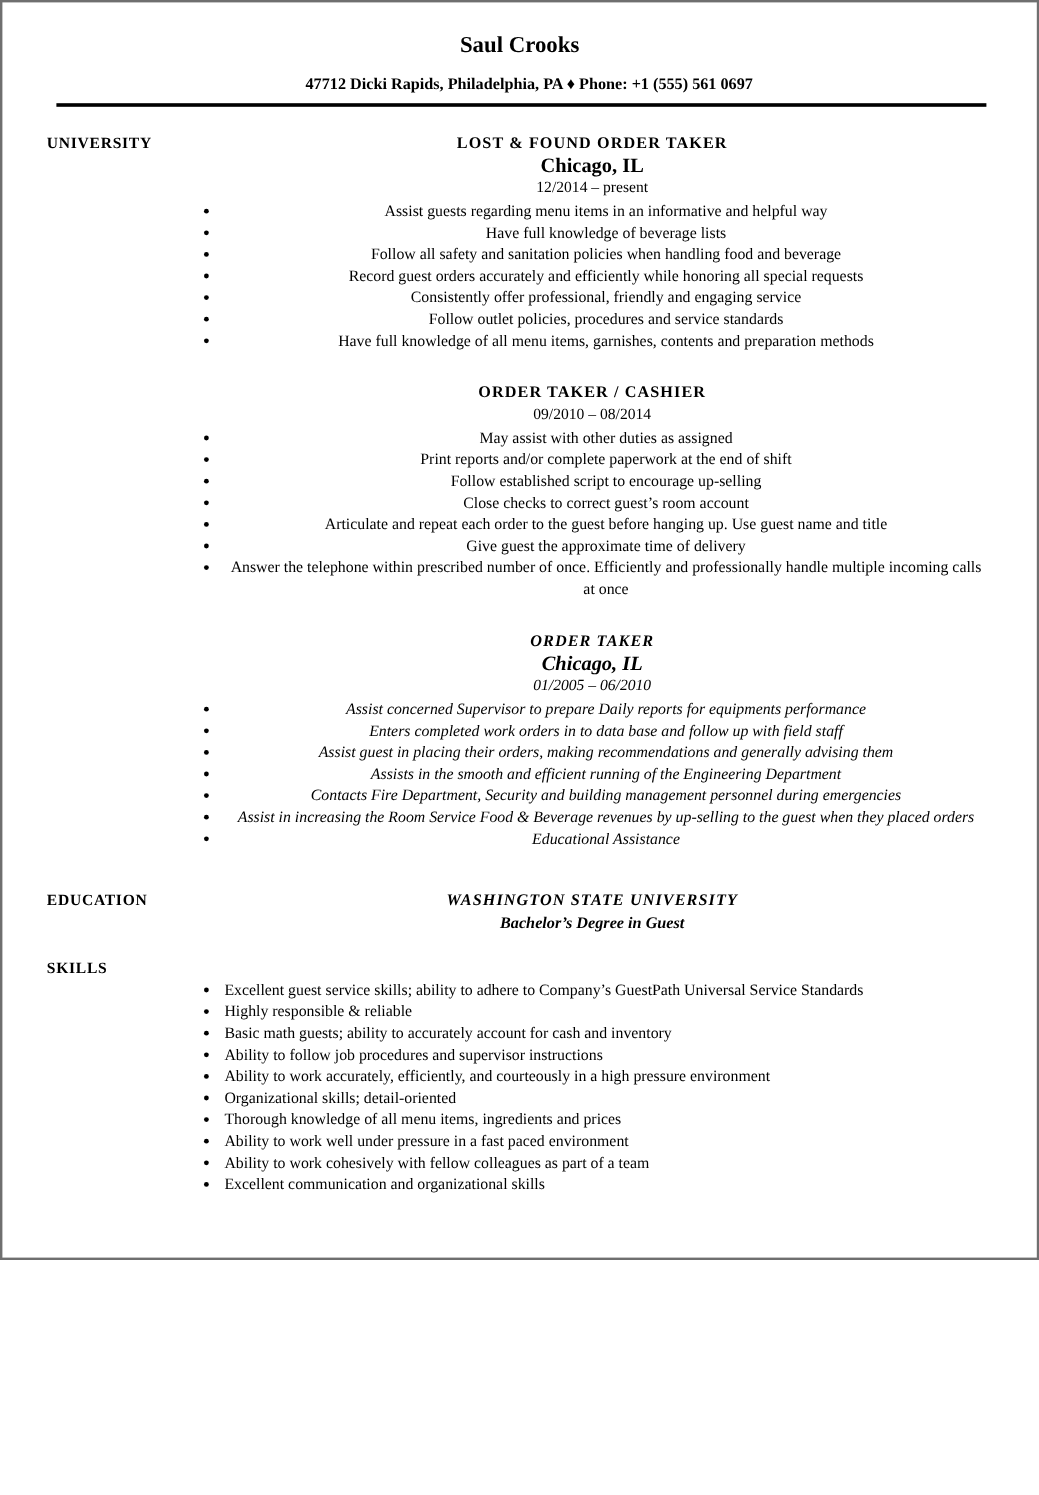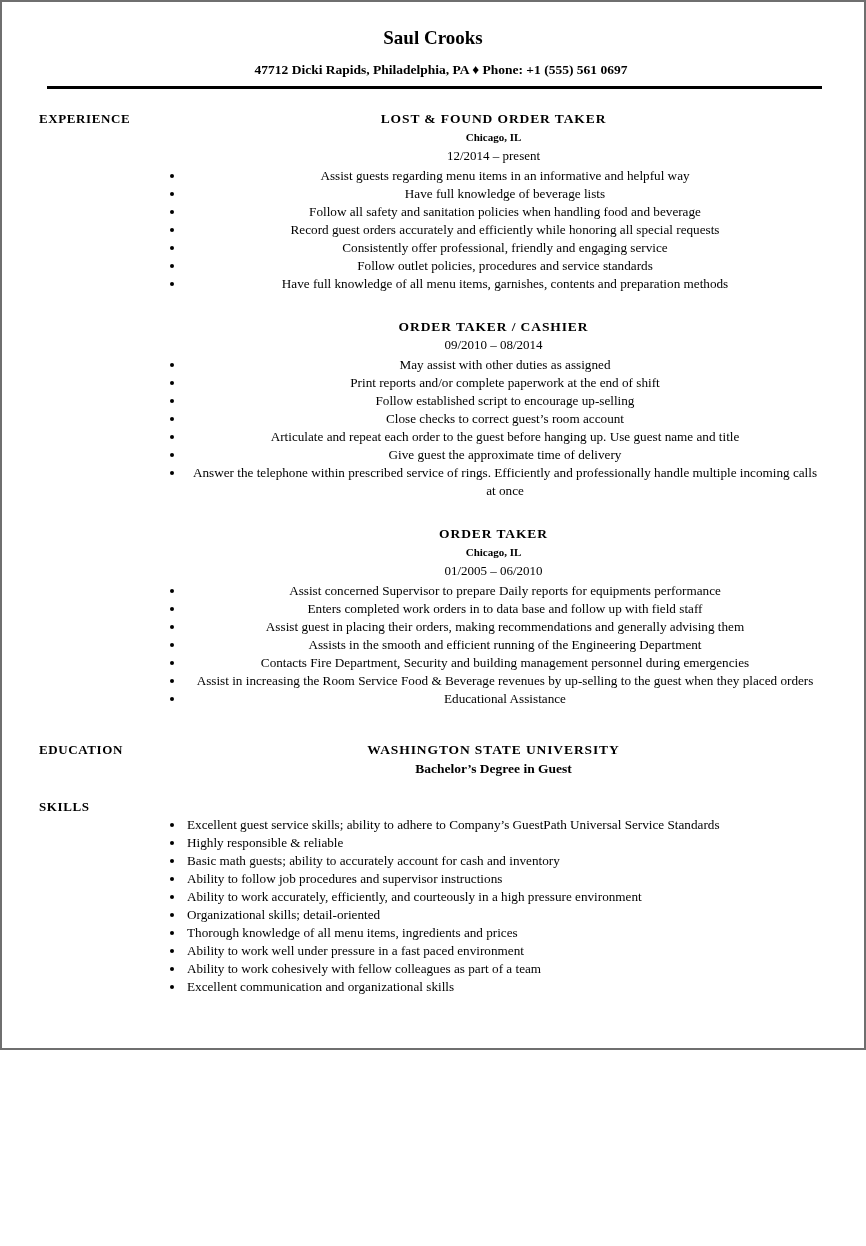--- a/index.html
+++ b/index.html
@@ -50,30 +50,30 @@
     font-weight: bold;
     font-size: 13px;
     letter-spacing: 0.6px;
     padding-top: 1px;
   }
   .section-content {
     flex: 1;
     min-width: 0;
   }
   .entry { margin-bottom: 25px; text-align: center; }
-  .entry:last-child { margin-bottom: 0; }
+  .entry:last-child { margin-bottom: 0; font-style: italic; }
   .entry-title {
     font-weight: bold;
     font-size: 13.5px;
     letter-spacing: 0.9px;
     line-height: 17px;
   }
   .entry-location {
     font-weight: bold;
-    font-size: 11px;
+    font-size: 17px;
     line-height: 17px;
     margin-top: 2px;
   }
   .entry-dates {
     font-size: 13px;
     line-height: 15px;
     margin-top: 2px;
   }
   .school-degree {
     font-weight: bold;
@@ -96,21 +96,21 @@
 </head>
 <body>
 
 <div class="page">
 
   <div class="name">Saul Crooks</div>
   <div class="contact">47712 Dicki Rapids, Philadelphia, PA ♦ Phone: +1 (555) 561 0697</div>
   <div class="rule"></div>
 
   <div class="section experience">
-    <div class="section-label">EXPERIENCE</div>
+    <div class="section-label">UNIVERSITY</div>
     <div class="section-content">
 
       <div class="entry">
         <div class="entry-title">LOST &amp; FOUND ORDER TAKER</div>
         <div class="entry-location">Chicago, IL</div>
         <div class="entry-dates">12/2014 – present</div>
         <ul class="bullets">
 
         <li>Assist guests regarding menu items in an informative and helpful way</li>
             <li>Have full knowledge of beverage lists</li>
@@ -126,21 +126,21 @@
         <div class="entry-title">ORDER TAKER / CASHIER</div>
         <div class="entry-dates">09/2010 – 08/2014</div>
         <ul class="bullets">
 
         <li>May assist with other duties as assigned</li>
             <li>Print reports and/or complete paperwork at the end of shift</li>
             <li>Follow established script to encourage up-selling</li>
             <li>Close checks to correct guest’s room account</li>
             <li>Articulate and repeat each order to the guest before hanging up. Use guest name and title</li>
             <li>Give guest the approximate time of delivery</li>
-            <li>Answer the telephone within prescribed service of rings. Efficiently and professionally handle multiple incoming calls at once</li>
+            <li>Answer the telephone within prescribed number of once. Efficiently and professionally handle multiple incoming calls at once</li>
           </ul>
       </div>
 
       <div class="entry">
         <div class="entry-title">ORDER TAKER</div>
         <div class="entry-location">Chicago, IL</div>
         <div class="entry-dates">01/2005 – 06/2010</div>
         <ul class="bullets">
 
         <li>Assist concerned Supervisor to prepare Daily reports for equipments performance</li>

